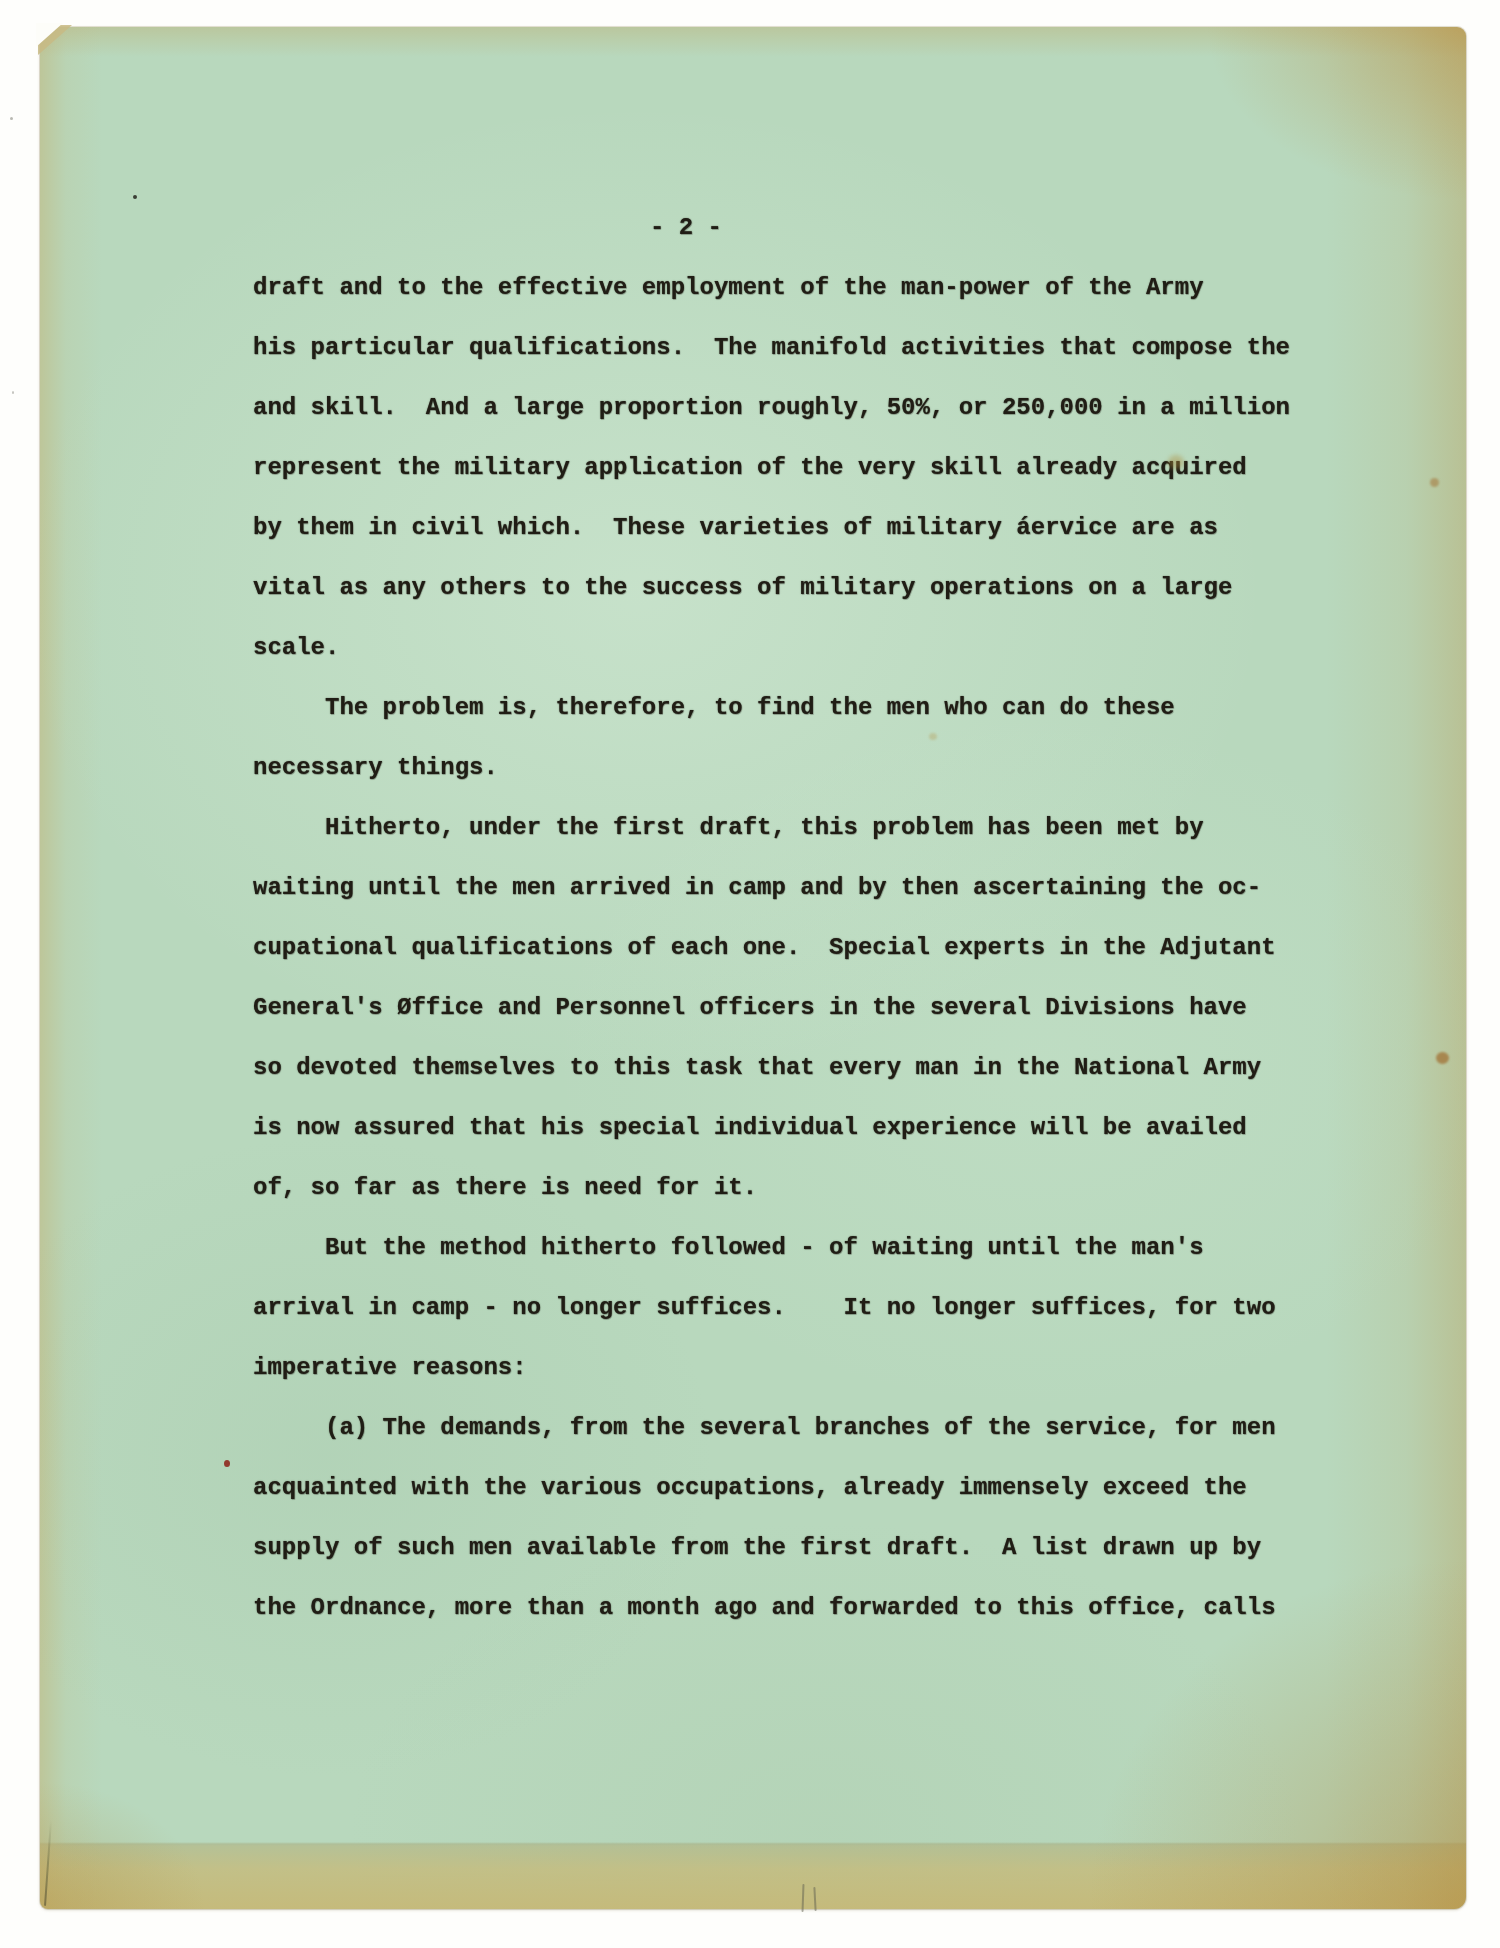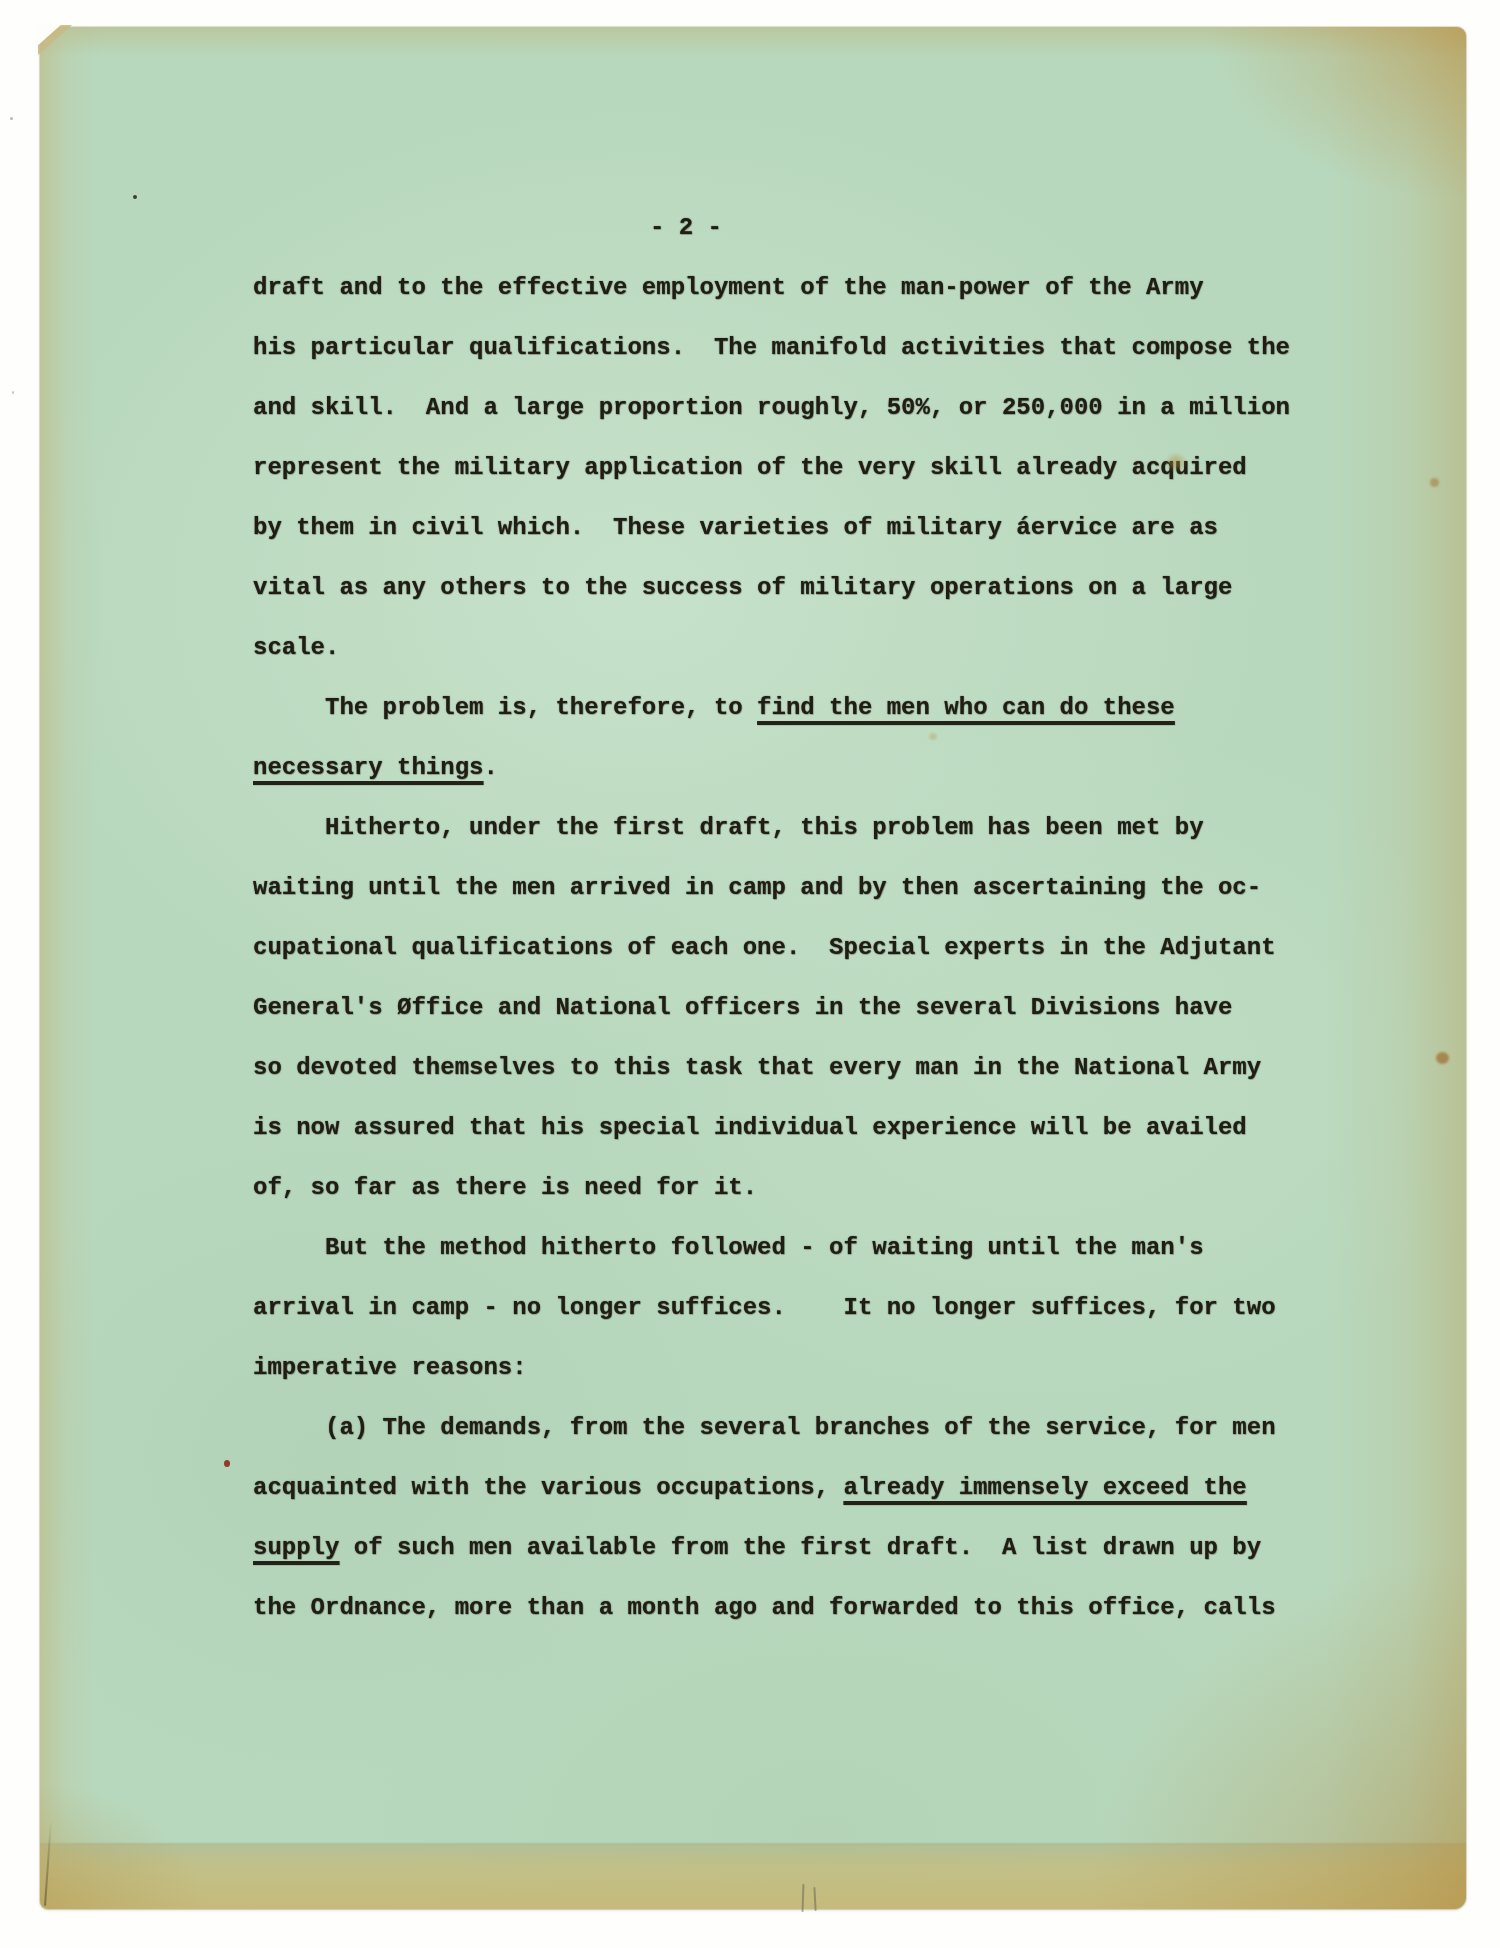--- a/index.html
+++ b/index.html
@@ -45,21 +45,20 @@
   
   .textblock{
     position:absolute;left:253px;top:198px;width:1140px;
     font-size:24px;font-weight:700;line-height:60px;
     color:#201d15;letter-spacing:0;
     text-shadow:0 0 1.3px rgba(28,24,16,.65), .6px .6px 0 rgba(28,24,16,.22);
   }
   .line{height:60px;white-space:pre;}
   .line.header{padding-left:397px;}
   .u{
-    text-decoration:underline;
     text-decoration-thickness:3.5px;
     text-underline-offset:7px;
     text-decoration-color:rgba(30,26,18,.85);
   }
 
   
   .stain{position:absolute;border-radius:50%;}
   .stain.s1{left:1168px;top:455px;width:16px;height:14px;background:#ac8c3c;opacity:.40;filter:blur(2px);}
   .stain.s2{left:1430px;top:478px;width:9px;height:9px;background:#a5763a;opacity:.55;filter:blur(1px);}
   .stain.s3{left:1436px;top:1052px;width:13px;height:12px;background:#a06c2e;opacity:.70;filter:blur(1px);}
@@ -91,21 +90,21 @@
         <div class="line"><span>and skill.  And a large proportion roughly, 50%, or 250,000 in a million</span></div>
         <div class="line"><span>represent the military application of the very skill already acquired</span></div>
         <div class="line"><span>by them in civil which.  These varieties of military áervice are as</span></div>
         <div class="line"><span>vital as any others to the success of military operations on a large</span></div>
         <div class="line"><span>scale.</span></div>
         <div class="line"><span>     The problem is, therefore, to </span><span class="u">find the men who can do these</span></div>
         <div class="line"><span class="u">necessary things</span><span>.</span></div>
         <div class="line"><span>     Hitherto, under the first draft, this problem has been met by</span></div>
         <div class="line"><span>waiting until the men arrived in camp and by then ascertaining the oc-</span></div>
         <div class="line"><span>cupational qualifications of each one.  Special experts in the Adjutant</span></div>
-        <div class="line"><span>General's Øffice and National officers in the several Divisions have</span></div>
+        <div class="line"><span>General's Øffice and Personnel officers in the several Divisions have</span></div>
         <div class="line"><span>so devoted themselves to this task that every man in the National Army</span></div>
         <div class="line"><span>is now assured that his special individual experience will be availed</span></div>
         <div class="line"><span>of, so far as there is need for it.</span></div>
         <div class="line"><span>     But the method hitherto followed - of waiting until the man's</span></div>
         <div class="line"><span>arrival in camp - no longer suffices.    It no longer suffices, for two</span></div>
         <div class="line"><span>imperative reasons:</span></div>
         <div class="line"><span>     (a) The demands, from the several branches of the service, for men</span></div>
         <div class="line"><span>acquainted with the various occupations, </span><span class="u">already immensely exceed the</span></div>
         <div class="line"><span class="u">supply</span><span> of such men available from the first draft.  A list drawn up by</span></div>
         <div class="line"><span>the Ordnance, more than a month ago and forwarded to this office, calls</span></div>

